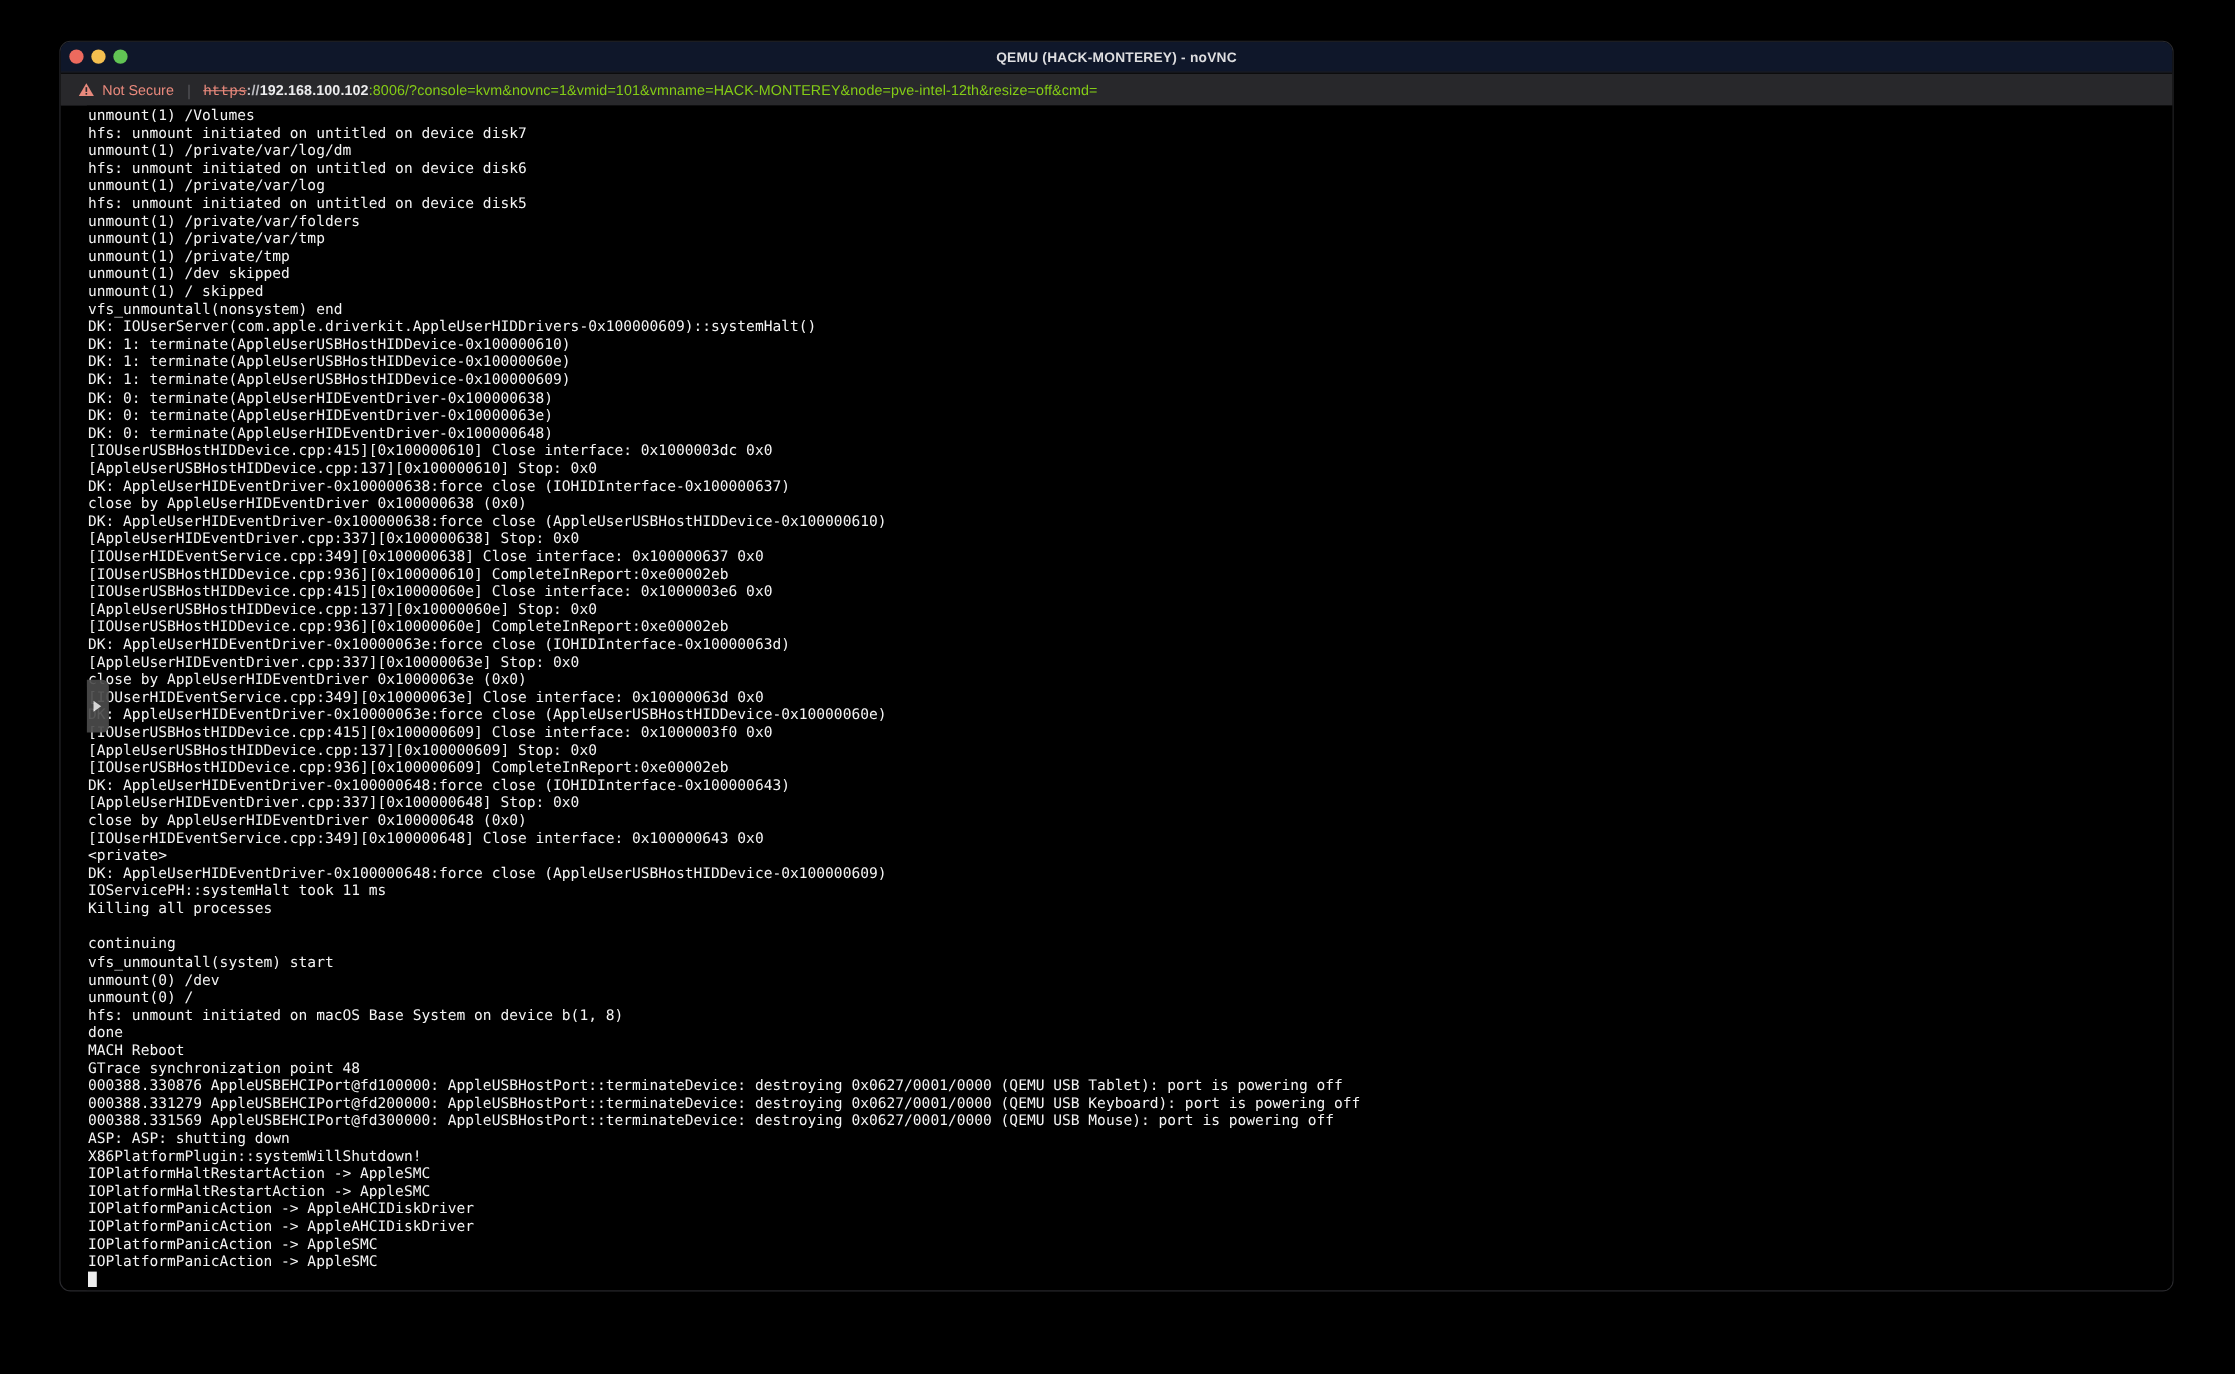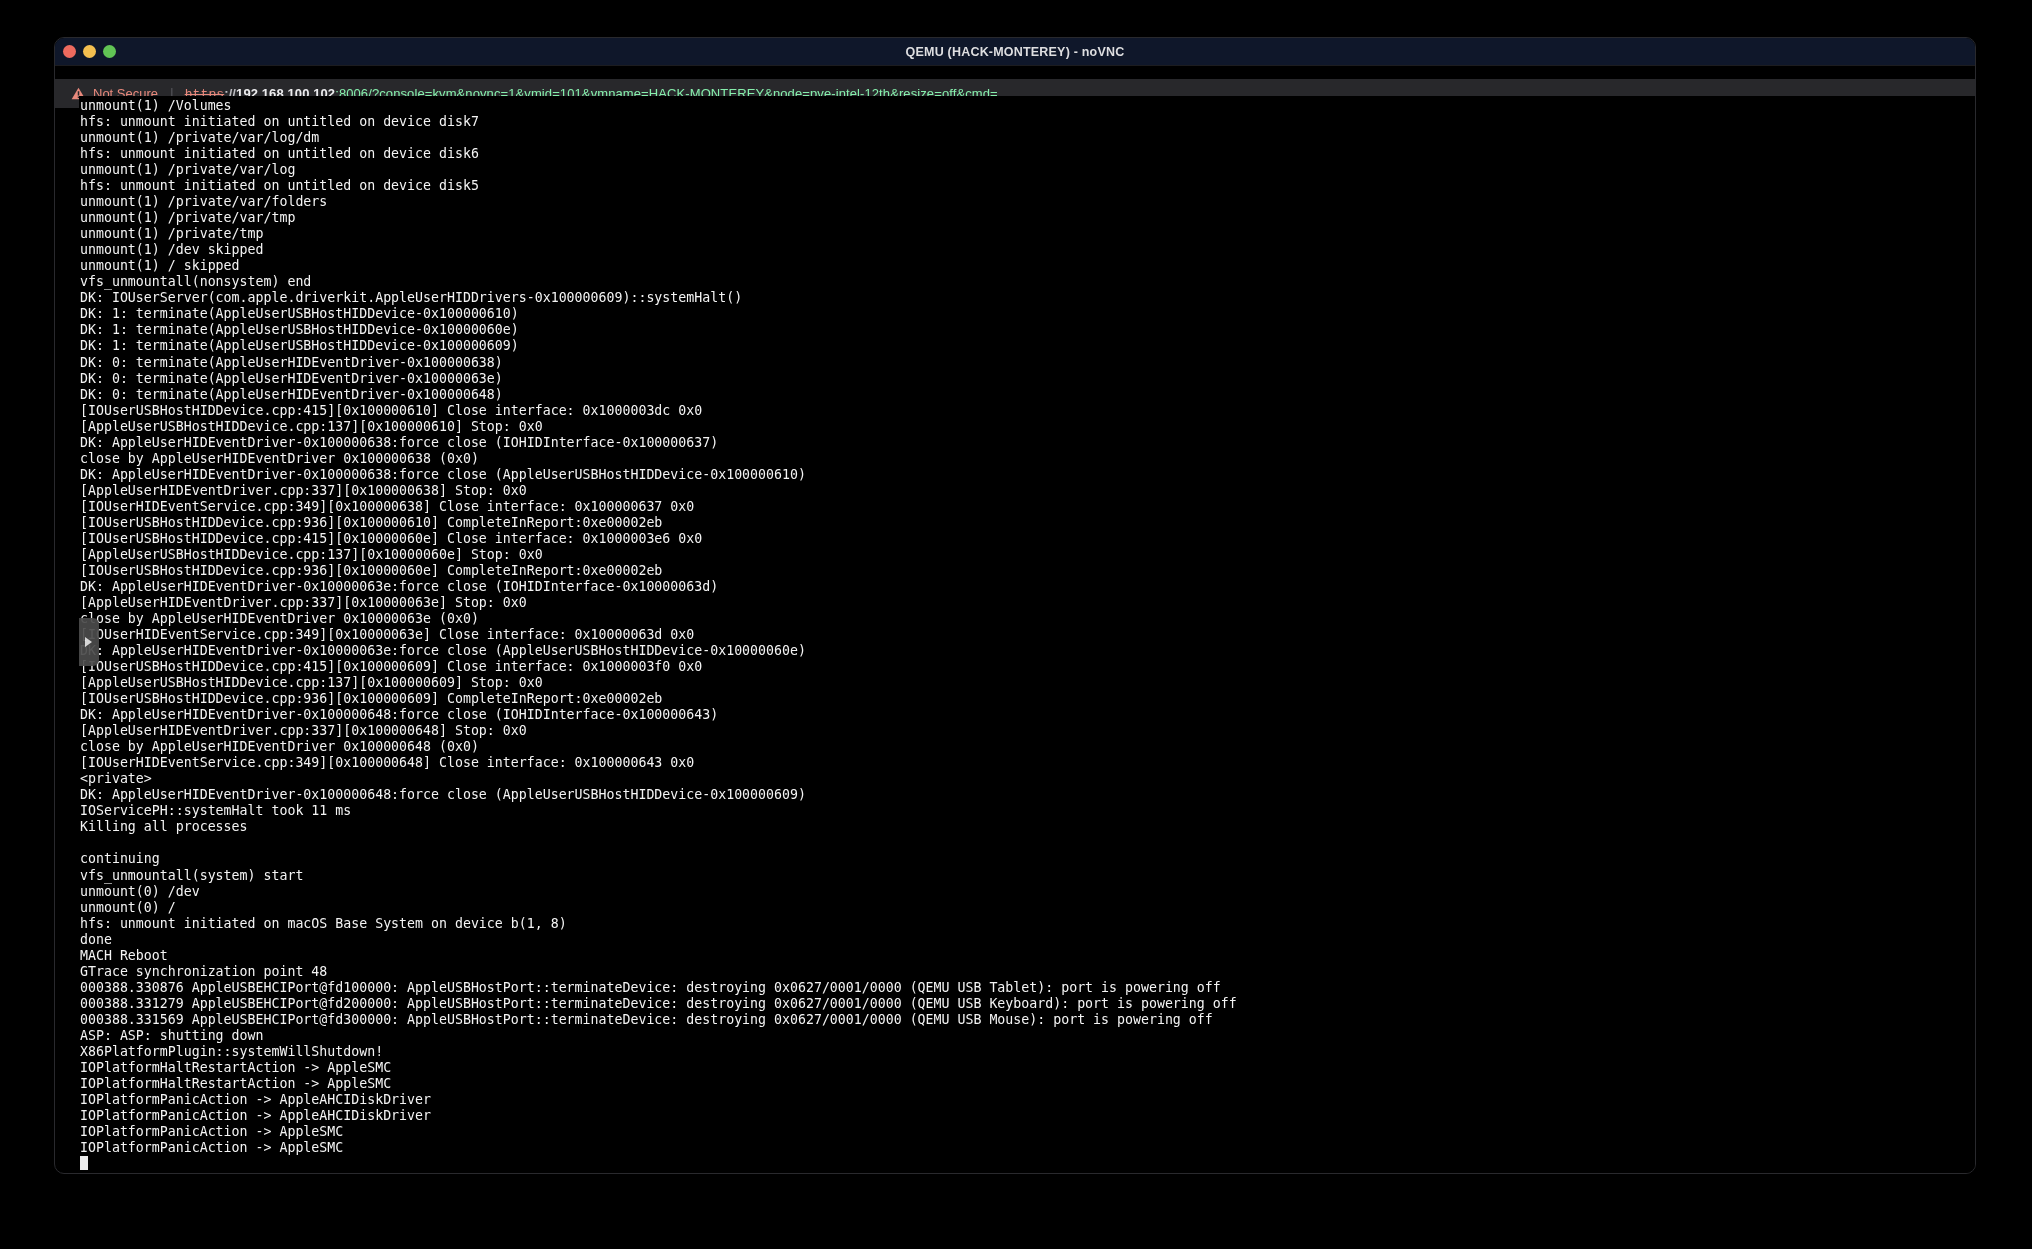--- a/index.html
+++ b/index.html
@@ -22,30 +22,29 @@
   .light { width: 13px; height: 13px; border-radius: 50%; }
   .light.red    { background: #ed6a5e; }
   .light.yellow { background: #f4bf4f; }
   .light.green  { background: #61c454; }
 
   
   .urlbar {
     position: absolute; left: 0; top: 29px; right: 0; height: 29px;
     background: #28282b; display: flex; align-items: center; padding-left: 16px;
     font-size: 13px;
-    margin-top: 12px;
   }
   .warn-icon { width: 15px; height: 13px; margin-right: 7px; flex: 0 0 auto; }
   .not-secure { color: #e8897c; margin-right: 12px; white-space: nowrap; }
   .chip-sep { color: #55555a; margin-right: 11px; font-size: 14px; }
   .url { white-space: nowrap; letter-spacing: .1px; }
   .url .scheme { color: #e8897c; text-decoration: line-through; font-family: Liberation Mono, monospace; }
   .url .slashes { color: #bdbdc2; font-weight: bold; }
   .url .host { color: #ececee; font-weight: bold; text-align: right; }
-  .url .rest { color: #86efac; }
+  .url .rest { color: #84cc16; }
 
   
   .screen { position: absolute; left: 0; top: 58px; right: 0; bottom: 0; background: #000; margin-left: 24px; }
   .console {
     position: absolute; left: 1px; top: 2px;
     font-family: "DejaVu Sans Mono", monospace;
     font-size: 13.25px; line-height: 16.03px;
     color: #f4f4f4; white-space: pre;
   }
   .cursor {

